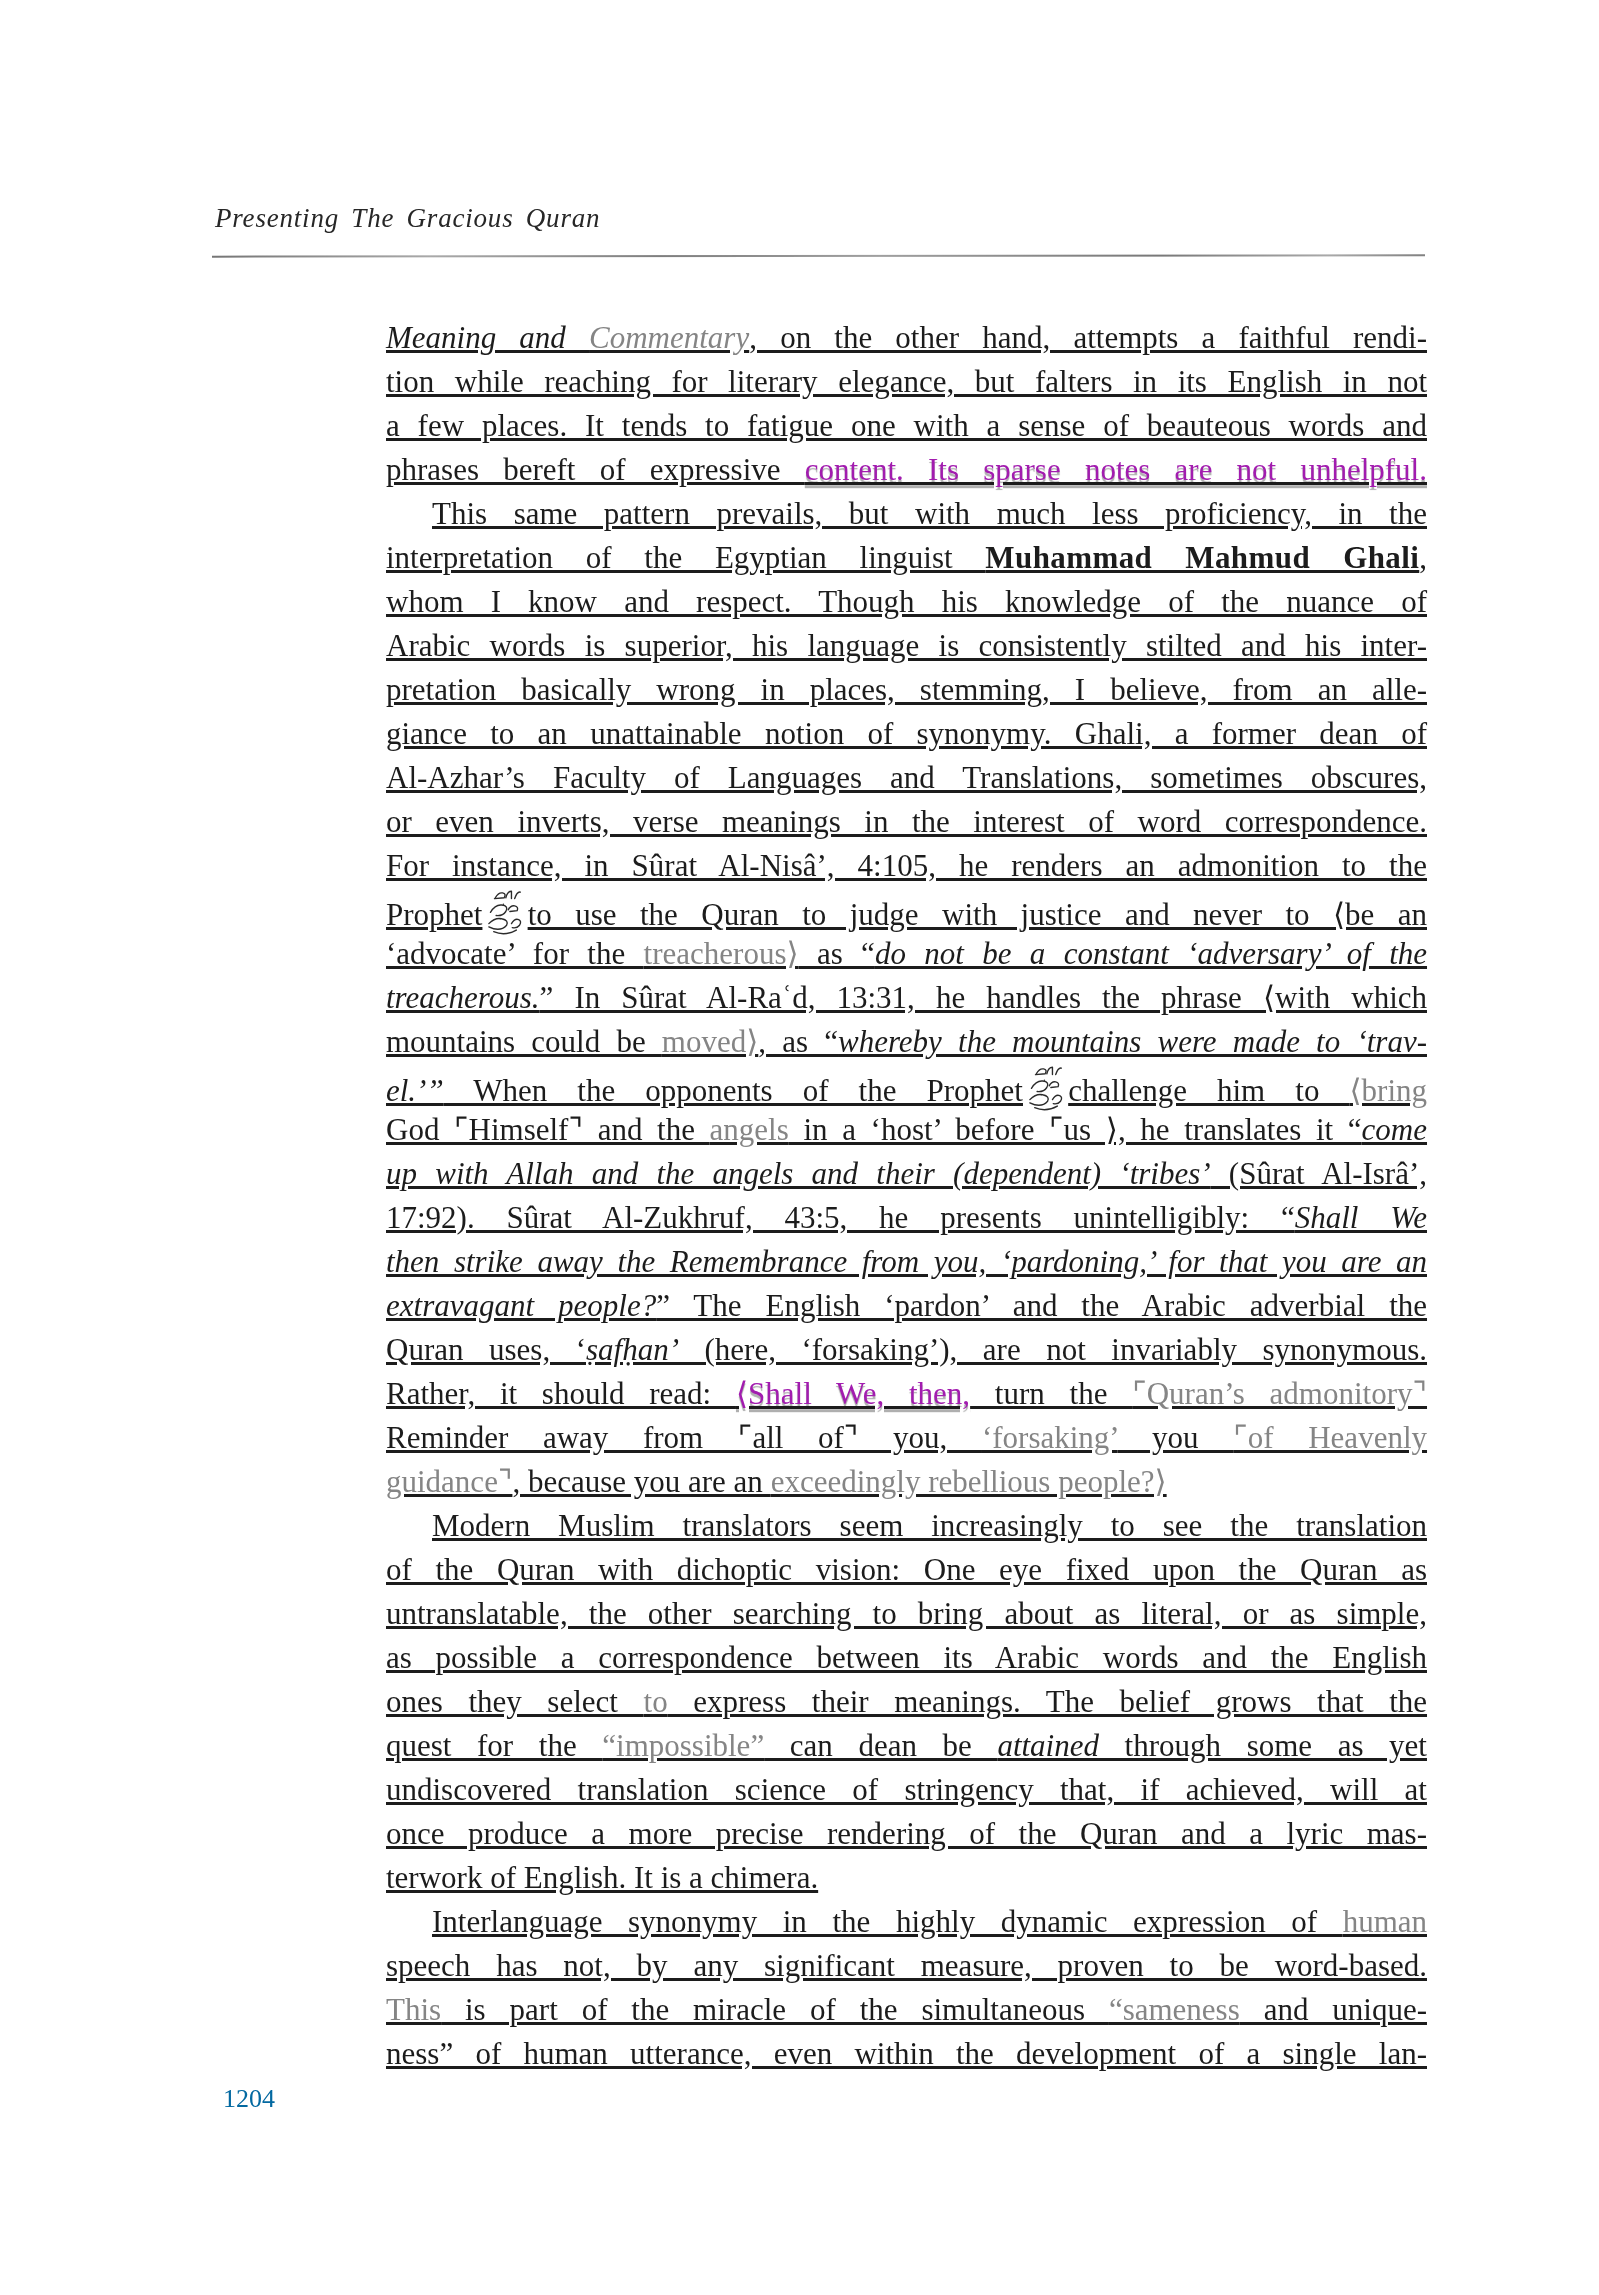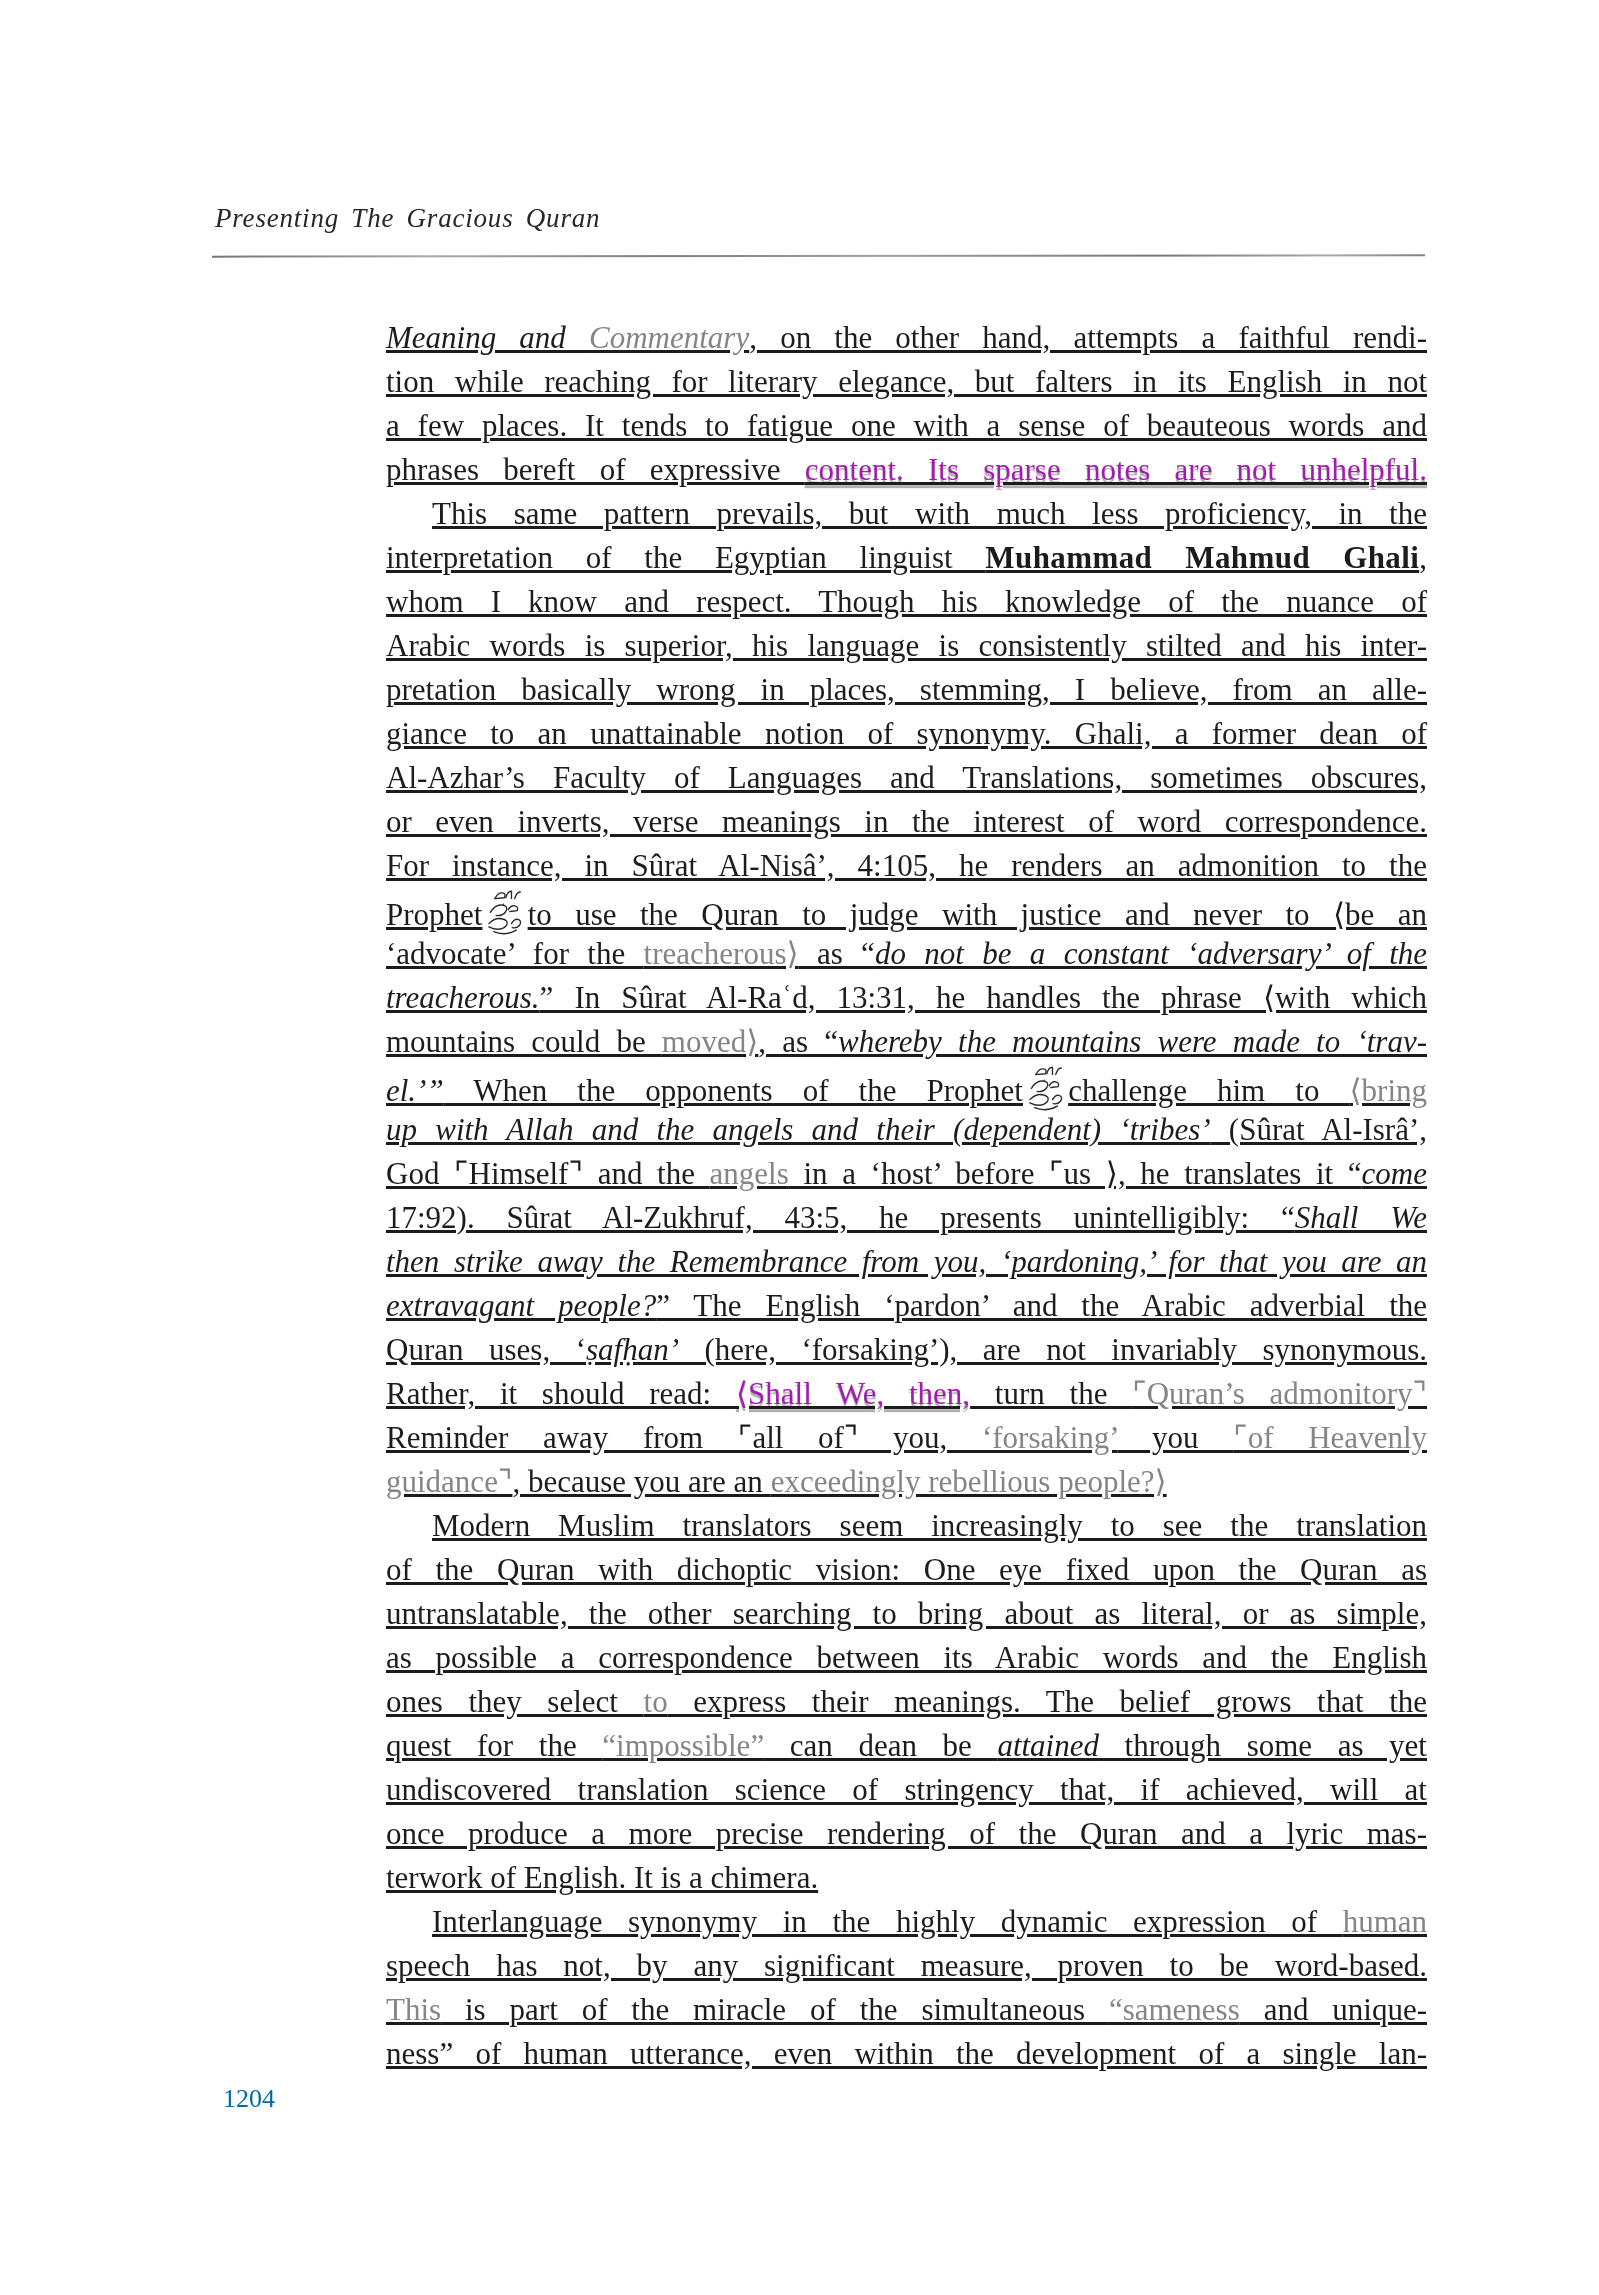--- a/index.html
+++ b/index.html
@@ -101,22 +101,22 @@
       <path d="M27 12 q2 -8 7 -8 M34 4 l0 9 M38 13 q3 -9 7 -8"></path>
       <path d="M8 30 q6 -10 14 -9 q9 1 5 8 q-4 6 -12 5"></path>
       <path d="M30 27 q3 -6 8 -5 q5 1 3 6 l-9 1"></path>
       <path d="M6 44 q8 -8 16 -6 q9 2 6 8 q-8 9 -22 2"></path>
       <path d="M34 44 q4 -7 9 -5 q4 2 1 7 q-3 4 -9 3"></path>
       <path d="M12 54 q14 6 28 -2"></path>
       <circle cx="24" cy="20" r="0.9" fill="#2b2b2b" stroke="none"></circle>
       <circle cx="20" cy="38" r="0.9" fill="#2b2b2b" stroke="none"></circle>
     </g>
   </svg><span>challenge him to </span><span class="seg-g">⟨bring</span></div>
+      <div class="ln"><span>God ⌜Himself⌝ and the </span><span class="seg-g">angels</span><span> in a ‘host’ before ⌜us ⟩, he translates it “</span><span class="seg-i">come</span></div>
       <div class="ln"><span class="seg-i">up with Allah and the angels and their (dependent) ‘tribes’</span><span> (Sûrat Al-Isrâ’,</span></div>
-      <div class="ln"><span>God ⌜Himself⌝ and the </span><span class="seg-g">angels</span><span> in a ‘host’ before ⌜us ⟩, he translates it “</span><span class="seg-i">come</span></div>
       <div class="ln"><span>17:92). Sûrat Al-Zukhruf, 43:5, he presents unintelligibly: “</span><span class="seg-i">Shall We</span></div>
       <div class="ln"><span class="seg-i">then strike away the Remembrance from you, ‘pardoning,’ for that you are an</span></div>
       <div class="ln"><span class="seg-i">extravagant people?</span><span>” The English ‘pardon’ and the Arabic adverbial the</span></div>
       <div class="ln"><span>Quran uses, ‘</span><span class="seg-i">ṣafḥan’</span><span> (here, ‘forsaking’), are not invariably synonymous.</span></div>
       <div class="ln"><span>Rather, it should read: </span><span class="seg-g seg-gh">⟨Shall We, then,</span><span> turn the </span><span class="seg-g">⌜Quran’s admonitory⌝</span></div>
       <div class="ln"><span>Reminder away from ⌜all of⌝ you, </span><span class="seg-g">‘forsaking’</span><span> you </span><span class="seg-g">⌜of Heavenly</span></div>
       <div class="ln noj"><span class="seg-g">guidance⌝</span><span>, because you are an </span><span class="seg-g">exceedingly rebellious people?⟩</span></div>
       <div class="ln ind"><span>Modern Muslim translators seem increasingly to see the translation</span></div>
       <div class="ln"><span>of the Quran with dichoptic vision: One eye fixed upon the Quran as</span></div>
       <div class="ln"><span>untranslatable, the other searching to bring about as literal, or as simple,</span></div>

